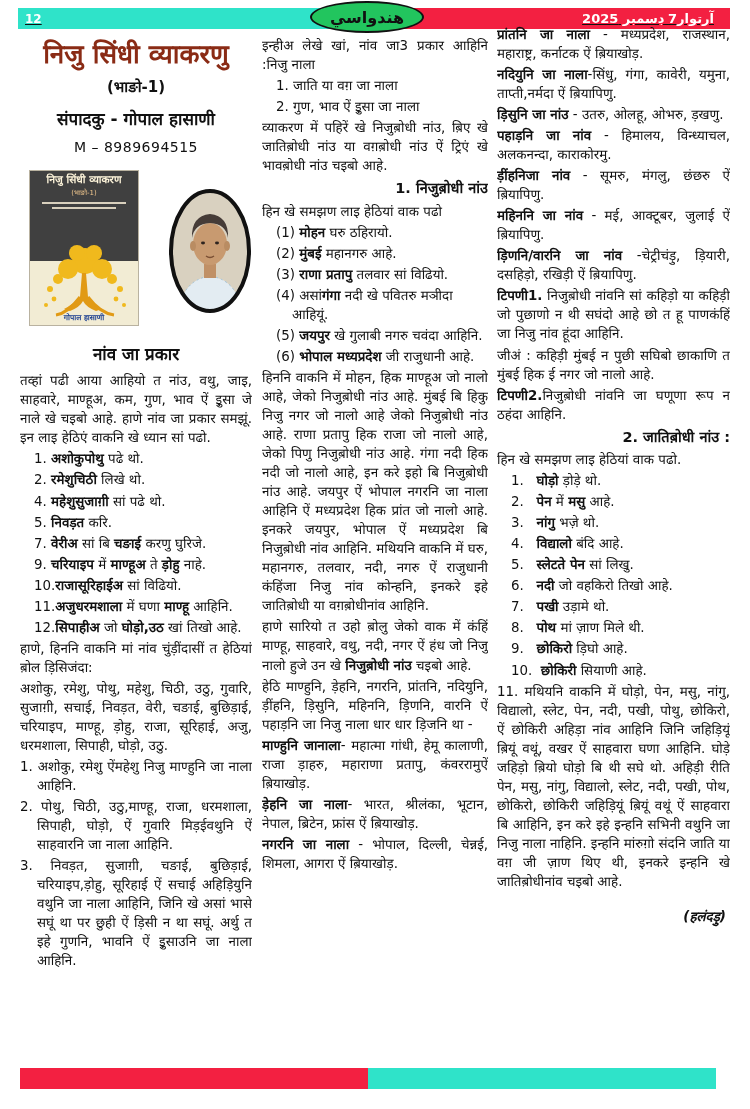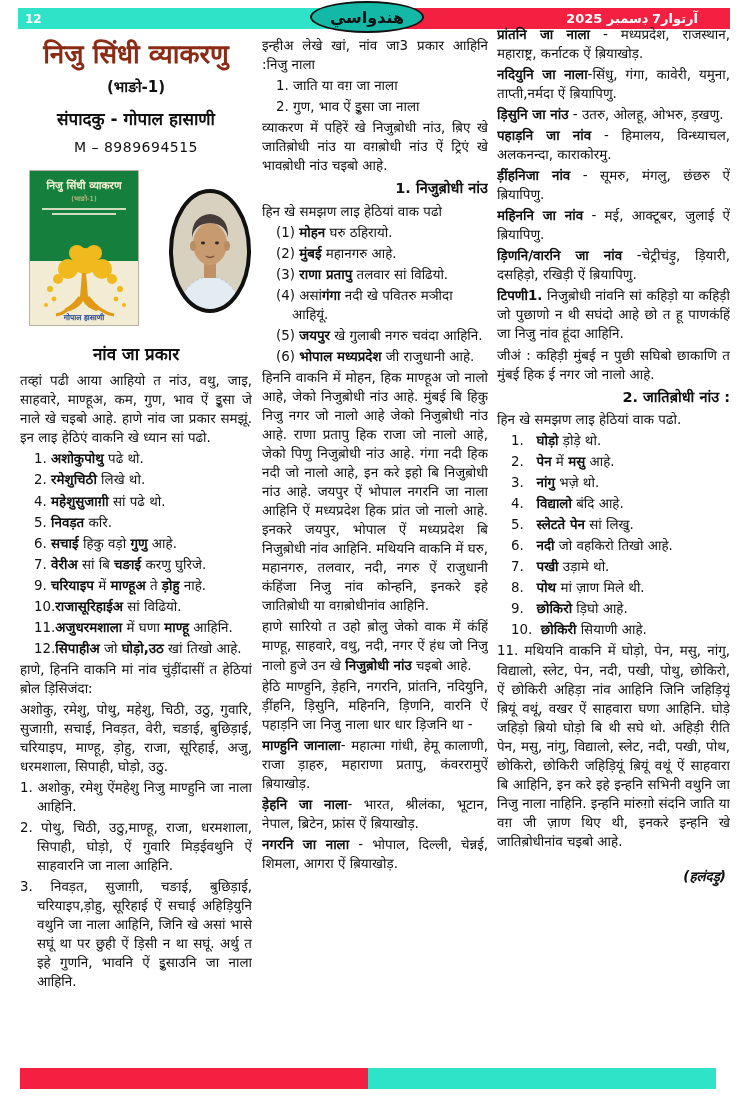--- a/index.html
+++ b/index.html
@@ -1,43 +1,43 @@
 <!DOCTYPE html>
 <html style="--cyan: #2fe3c9; --red: #f32041; --title: #8a2b15;"><head>
 <meta charset="utf-8">
 <style>
   html,body{margin:0;padding:0;}
   body{
     width:750px;height:1109px;position:relative;background:#ffffff;
     font-family:"DejaVu Sans",sans-serif;color:#111;overflow:hidden;
   }
   
-  .header-bar{position:absolute;top:8px;left:18px;width:712px;height:21px;display:flex;}
+  .header-bar{position:absolute;top:8px;left:18px;width:712px;height:21px;display:flex;text-decoration:underline;}
   .header-cyan{width:327px;background:var(--cyan);color:#fff;font-weight:bold;font-size:12px;
     display:flex;align-items:center;padding-left:7px;box-sizing:border-box;}
   .header-red{flex:1;background:var(--red);color:#fff;font-weight:bold;font-size:13px;
-    display:flex;align-items:center;justify-content:flex-end;padding-right:32px;box-sizing:border-box;}
-  .masthead{position:absolute;left:310px;top:1px;width:114px;height:32px;background:#14b8a6;
+    display:flex;align-items:center;justify-content:flex-end;padding-right:16px;box-sizing:border-box;}
+  .masthead{position:absolute;left:310px;top:1px;width:114px;height:32px;background:#22c55e;
     border:2.5px solid #111;border-radius:50%;display:flex;align-items:center;justify-content:center;
     font-weight:bold;font-size:16px;color:#111;box-sizing:border-box;}
   
   .col{position:absolute;font-size:13.4px;line-height:1.42;text-align:justify;overflow:hidden;}
   #col1{left:20px;top:34px;width:232px;height:1030px;}
   #col2{left:262px;top:36px;width:226px;height:1028px;}
   #col3{left:497px;top:25px;width:233px;height:1040px;}
   
   .article-title{color:var(--title);font-size:26px;font-weight:bold;text-align:center;line-height:1.15;margin-top:6px;}
   .article-part{text-align:center;font-weight:bold;font-size:15px;margin-top:7px;}
   .article-editor{text-align:center;font-weight:bold;font-size:17px;margin-top:9px;}
   .article-mobile{text-align:center;font-size:14px;margin-top:7px;letter-spacing:.5px;}
   .media-row{position:relative;height:162px;margin-top:10px;}
   
   .book-cover{position:absolute;left:9px;top:2px;width:110px;height:156px;border:1px solid #b9b2a0;
     background:#f2ecd4;box-sizing:border-box;display:flex;flex-direction:column;}
-  .book-top{background:#15803d;height:58%;text-align:center;padding-top:7px;box-sizing:border-box;}
+  .book-top{background:#404040;height:58%;text-align:center;padding-top:1px;box-sizing:border-box;}
   .book-title{color:#fdf4da;font-weight:bold;font-size:10.5px;}
   .book-part{color:#f2c88e;font-size:7px;margin-top:2px;}
   .tagline-line{height:2px;background:rgba(255,244,220,.8);margin:3px 12px 0;}
   .tagline-line.short{margin:3px 22px 0;}
   .book-bottom{flex:1;position:relative;}
   .book-bottom svg{position:absolute;left:0;top:-26px;width:110px;height:86px;}
   .book-author{position:absolute;bottom:2px;left:0;right:0;text-align:center;font-size:7.5px;color:#1c3f90;font-weight:bold;}
   
   .portrait{position:absolute;right:0px;top:20px;width:84px;height:126px;}
   
@@ -131,21 +131,20 @@
     </svg>
   </div>
 
   <div class="section-heading">नांव जा प्रकार</div>
   <div>
       <div class="b-p">तव्हां पढी आया आहियो त नांउ, वथु, जाइ, साहवारे, माण्हूअ, कम, गुण, भाव ऐं इुसा जे नाले खे चइबो आहे. हाणे नांव जा प्रकार समझूं. इन लाइ हेठिएं वाकनि खे ध्यान सां पढो.</div>
       <div class="b-li">1. <b>अशोकुपोथु</b> पढे थो.</div>
       <div class="b-li">2. <b>रमेशुचिठी</b> लिखे थो.</div>
       <div class="b-li">4. <b>महेशुसुजाग़ी</b> सां पढे थो.</div>
       <div class="b-li">5. <b>निवड़त</b> करि.</div>
-      <div class="b-li">6. <b>सचाई</b> हिकु वड़ो <b>गुणु</b> आहे.</div>
       <div class="b-li">7. <b>वेरीअ</b> सां बि <b>चङाई</b> करणु घुरिजे.</div>
       <div class="b-li">9. <b>चरियाइप</b> में <b>माण्हूअ</b> ते <b>ड़ोहु</b> नाहे.</div>
       <div class="b-li">10.<b>राजासूरिहाईअ</b> सां विढियो.</div>
       <div class="b-li">11.<b>अजुधरमशाला</b> में घणा <b>माण्हू</b> आहिनि.</div>
       <div class="b-li">12.<b>सिपाहीअ</b> जो <b>घोड़ो,उठ</b> खां तिखो आहे.</div>
       <div class="b-p">हाणे, हिननि वाकनि मां नांव चुंड़ींदासीं त हेठियां ब़ोल ड़िसिजंदा:</div>
       <div class="b-p">अशोकु, रमेशु, पोथु, महेशु, चिठी, उठु, गुवारि, सुजाग़ी, सचाई, निवड़त, वेरी, चङाई, बुछिड़ाई, चरियाइप, माण्हू, ड़ोहु, राजा, सूरिहाई, अजु, धरमशाला, सिपाही, घोड़ो, उठु.</div>
       <div class="b-num">1. अशोकु, रमेशु ऐंमहेशु निजु माण्हुनि जा नाला आहिनि.</div>
       <div class="b-num">2. पोथु, चिठी, उठु,माण्हू, राजा, धरमशाला, सिपाही, घोड़ो, ऐं गुवारि मिड़ईवथुनि ऐं साहवारनि जा नाला आहिनि.</div>
       <div class="b-num">3. निवड़त, सुजाग़ी, चङाई, बुछिड़ाई, चरियाइप,ड़ोहु, सूरिहाई ऐं सचाई अहिड़ियुनि वथुनि जा नाला आहिनि, जिनि खे असां भासे सघूं था पर छुही ऐं ड़िसी न था सघूं. अर्थु त इहे गुणनि, भावनि ऐं इुसाउनि जा नाला आहिनि.</div>
@@ -179,20 +178,21 @@
   <div>
       <div class="b-p"><b>प्रांतनि जा नाला</b> - मध्यप्रदेश, राजस्थान, महाराष्ट्र, कर्नाटक ऐं ब़ियाखोड़.</div>
       <div class="b-p"><b>नदियुनि जा नाला</b>-सिंधु, गंगा, कावेरी, यमुना, ताप्ती,नर्मदा ऐं ब़ियापिणु.</div>
       <div class="b-p"><b>ड़िसुनि जा नांउ</b> - उतरु, ओलहू, ओभरु, ड़खणु.</div>
       <div class="b-p"><b>पहाड़नि जा नांव</b> - हिमालय, विन्ध्याचल, अलकनन्दा, काराकोरमु.</div>
       <div class="b-p"><b>ड़ींहनिजा नांव</b> - सूमरु, मंगलु, छंछरु ऐं ब़ियापिणु.</div>
       <div class="b-p"><b>महिननि जा नांव</b> - मई, आक्टूबर, जुलाई ऐं ब़ियापिणु.</div>
       <div class="b-p"><b>ड़िणनि/वारनि जा नांव</b> -चेट्रीचंड़ु, ड़ियारी, दसहिड़ो, रखिड़ी ऐं ब़ियापिणु.</div>
       <div class="b-p"><b>टिपणी1.</b> निजुब़ोधी नांवनि सां कहिड़ो या कहिड़ी जो पुछाणो न थी सघंदो आहे छो त हू पाणकंहिं जा निजु नांव हूंदा आहिनि.</div>
       <div class="b-p">जीअं : कहिड़ी मुंबई न पुछी सघिबो छाकाणि त मुंबई हिक ई नगर जो नालो आहे.</div>
+      <div class="b-p"><b>टिपणी2.</b>निजुब़ोधी नांवनि जा घणूणा रूप न ठहंदा आहिनि.</div>
       <div class="b-hl">2. जातिब़ोधी नांउ :</div>
       <div class="b-p">हिन खे समझण लाइ हेठियां वाक पढो.</div>
       <div class="b-li">1.&nbsp;&nbsp; <b>घोड़ो</b> ड़ोड़े थो.</div>
       <div class="b-li">2.&nbsp;&nbsp; <b>पेन</b> में <b>मसु</b> आहे.</div>
       <div class="b-li">3.&nbsp;&nbsp; <b>नांगु</b> भज़े थो.</div>
       <div class="b-li">4.&nbsp;&nbsp; <b>विद्यालो</b> बंदि आहे.</div>
       <div class="b-li">5.&nbsp;&nbsp; <b>स्लेटते पेन</b> सां लिखु.</div>
       <div class="b-li">6.&nbsp;&nbsp; <b>नदी</b> जो वहकिरो तिखो आहे.</div>
       <div class="b-li">7.&nbsp;&nbsp; <b>पखी</b> उड़ामे थो.</div>
       <div class="b-li">8.&nbsp;&nbsp; <b>पोथ</b> मां ज़ाण मिले थी.</div>

